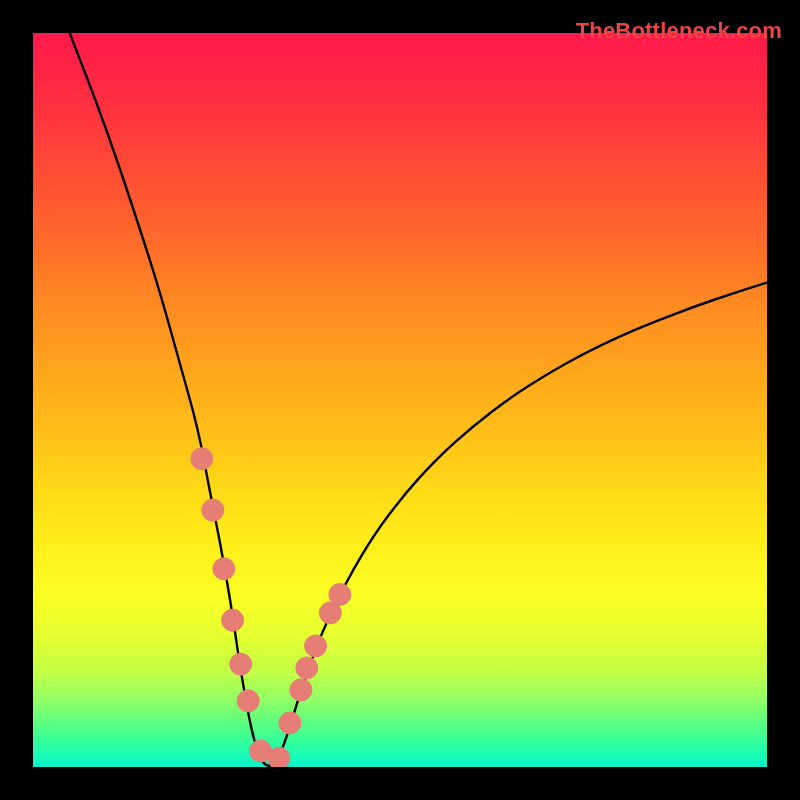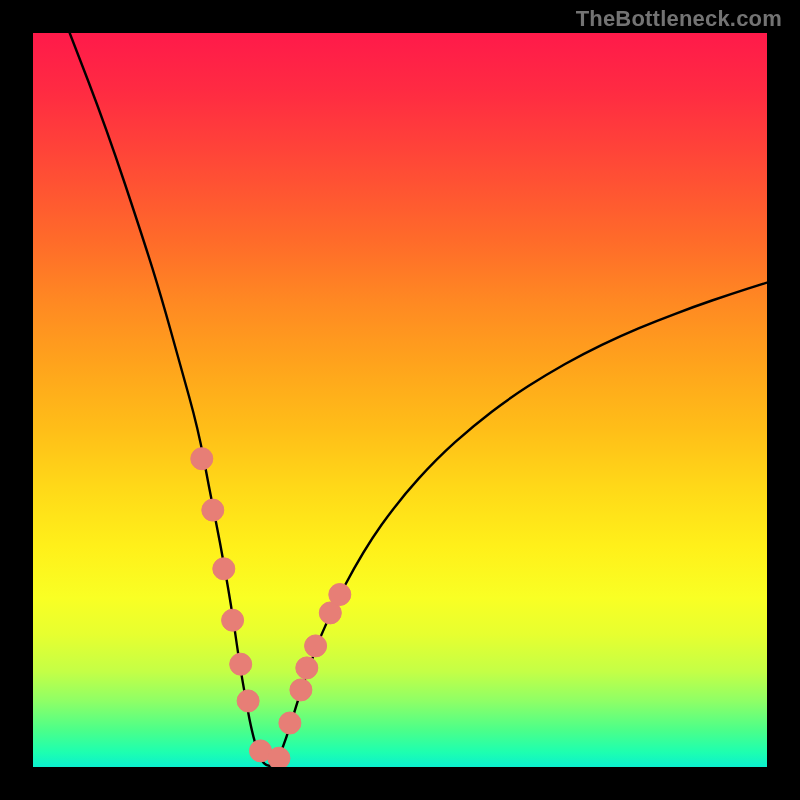--- a/index.html
+++ b/index.html
@@ -44,23 +44,23 @@
       #1dffb0 98%,
       #0bf0ce 100%);
   }
   .plot-svg {
     position: absolute;
     top: 0;
     left: 0;
   }
   .watermark {
     position: absolute;
-    top: 6px;
+    top: 18px;
     right: 18px;
-    color: #737373;
+    color: #ef4444;
     font-size: 22px;
     font-weight: 600;
     letter-spacing: 0.2px;
     user-select: none;
   }
 </style>
 </head>
 <body>
 
 <div class="frame">

